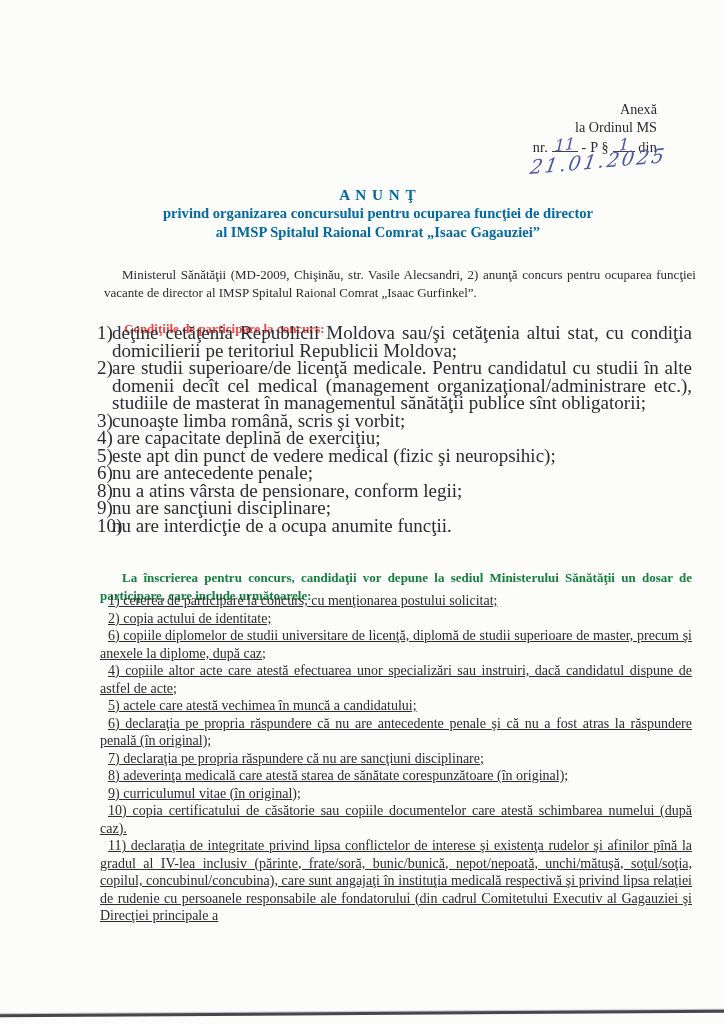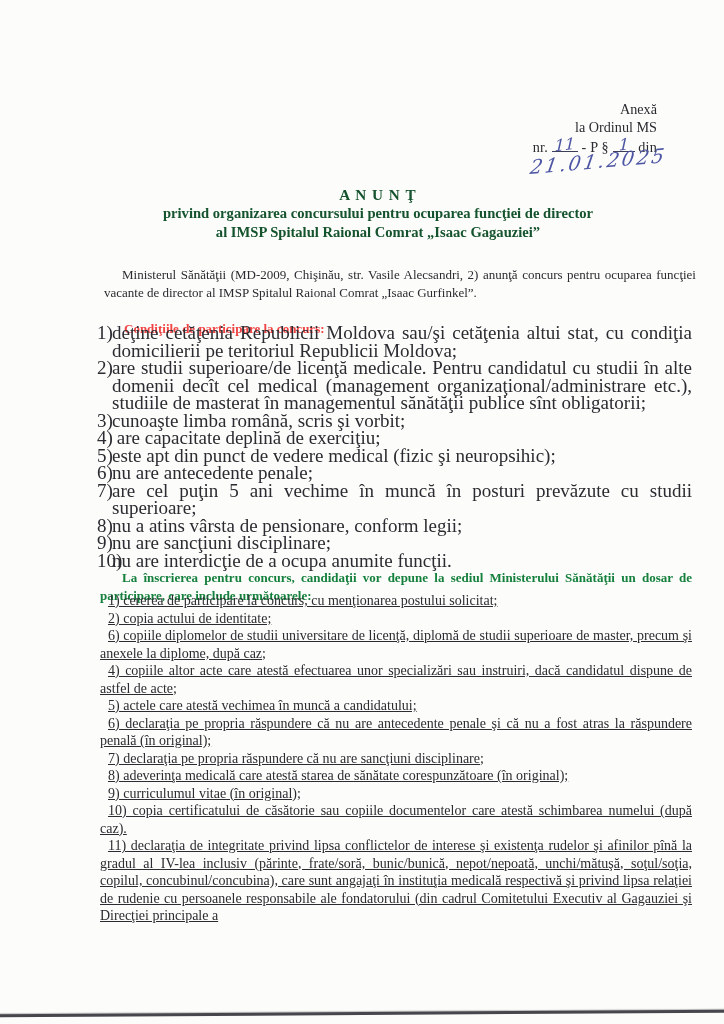--- a/index.html
+++ b/index.html
@@ -37,21 +37,21 @@
   }
   .hw-date{
     position:absolute;top:52px;right:-10px;
     font-size:19.5px;letter-spacing:2.5px;
     transform:rotate(-5deg) skewX(-14deg);
     white-space:nowrap;
   }
   
   .title-block{
     position:absolute;top:186px;left:78px;width:600px;
-    text-align:center;font-weight:bold;color:#14532d;
+    text-align:center;font-weight:bold;color:#0369a1;
     font-size:14.6px;line-height:18.4px;
   }
   .title-main{font-size:15.2px;letter-spacing:1px;}
   
   .body-text{font-size:13px;line-height:17.5px;text-align:justify;}
   .intro{
     position:absolute;top:253px;left:104px;width:592px;
     text-indent:18px;
   }
   .sec1-head{
@@ -115,21 +115,20 @@
       <p><span class="num">2)</span><span>are studii superioare/de licenţă medicale. Pentru candidatul cu studii în alte domenii decît cel medical (management organizaţional/administrare etc.), studiile de masterat în managementul sănătăţii publice sînt obligatorii;</span></p>
 
       <p><span class="num">3)</span><span>cunoaşte limba română, scris şi vorbit;</span></p>
 
       <p><span class="num">4)</span><span> are capacitate deplină de exerciţiu;</span></p>
 
       <p><span class="num">5)</span><span>este apt din punct de vedere medical (fizic şi neuropsihic);</span></p>
 
       <p><span class="num">6)</span><span>nu are antecedente penale;</span></p>
 
-      <p><span class="num">7)</span><span>are cel puţin 5 ani vechime în muncă în posturi prevăzute cu studii superioare;</span></p>
 
       <p><span class="num">8)</span><span>nu a atins vârsta de pensionare, conform legii;</span></p>
 
       <p><span class="num">9)</span><span>nu are sancţiuni disciplinare;</span></p>
 
       <p><span class="num">10)</span><span>nu are interdicţie de a ocupa anumite funcţii.</span></p>
     </div>
 
   <p class="sec2-head body-text">La înscrierea pentru concurs, candidaţii vor depune la sediul Ministerului Sănătăţii un dosar de participare, care include următoarele:</p>
   <div class="list2">

